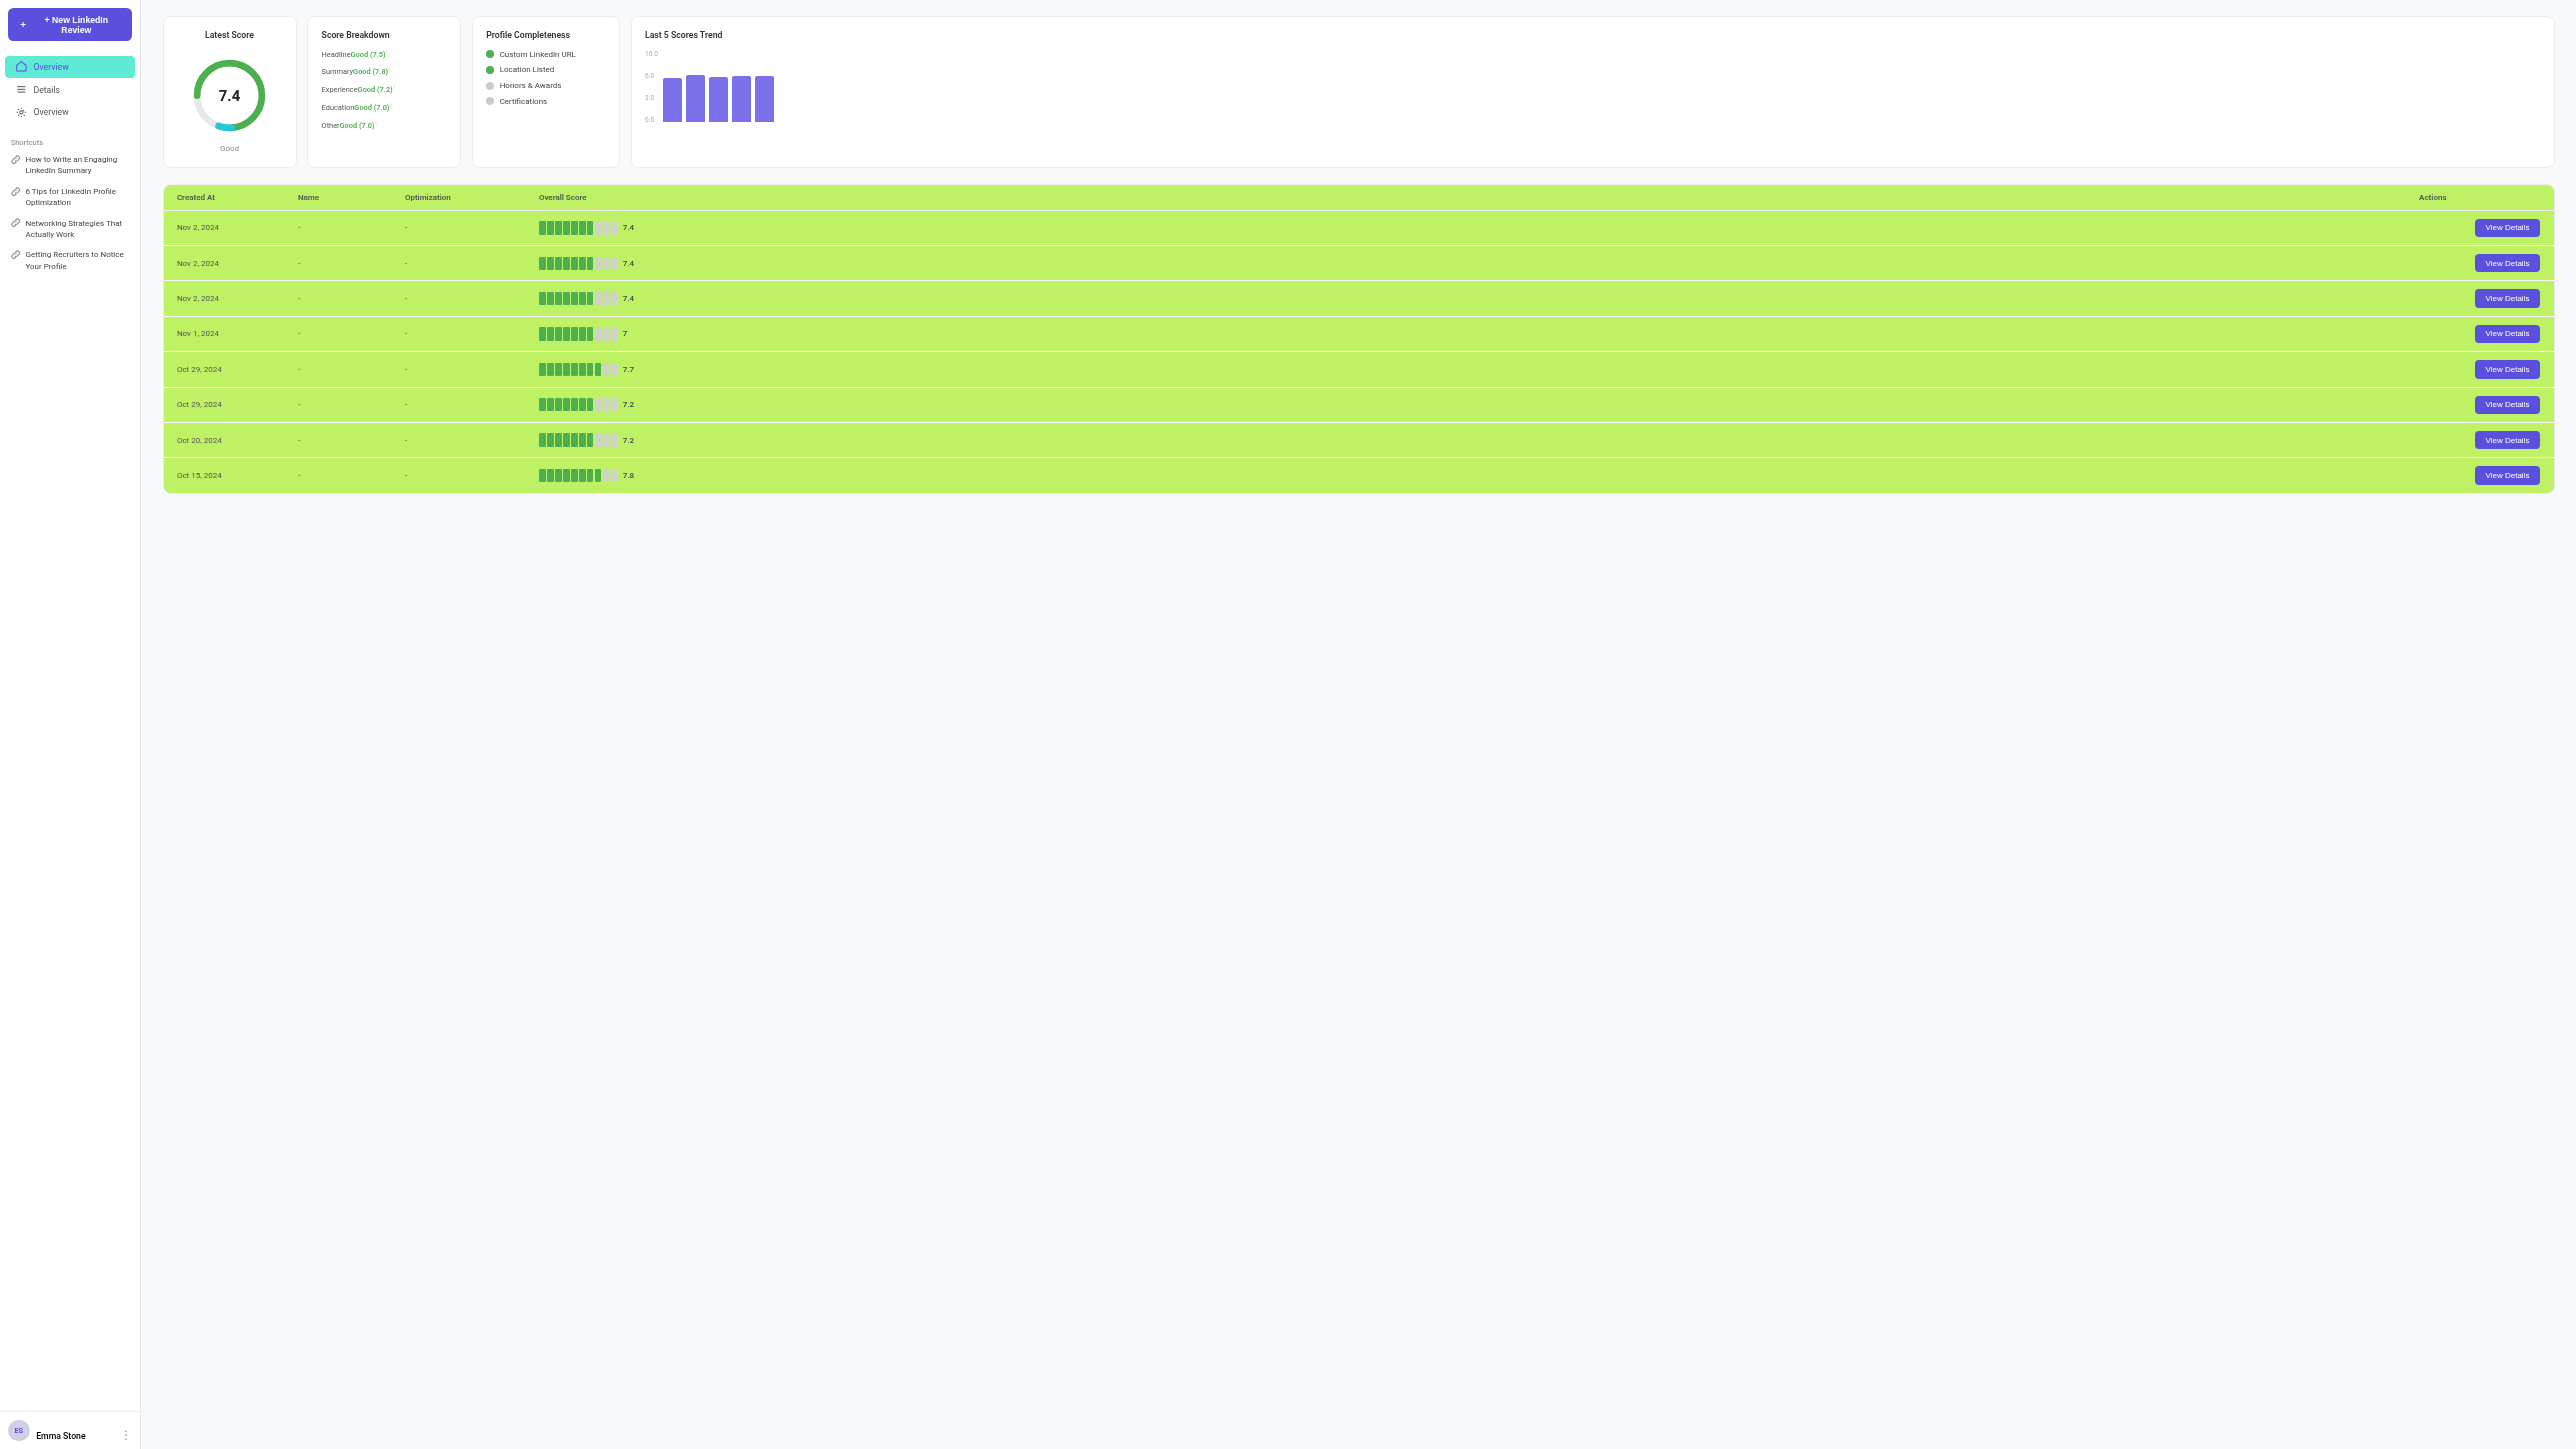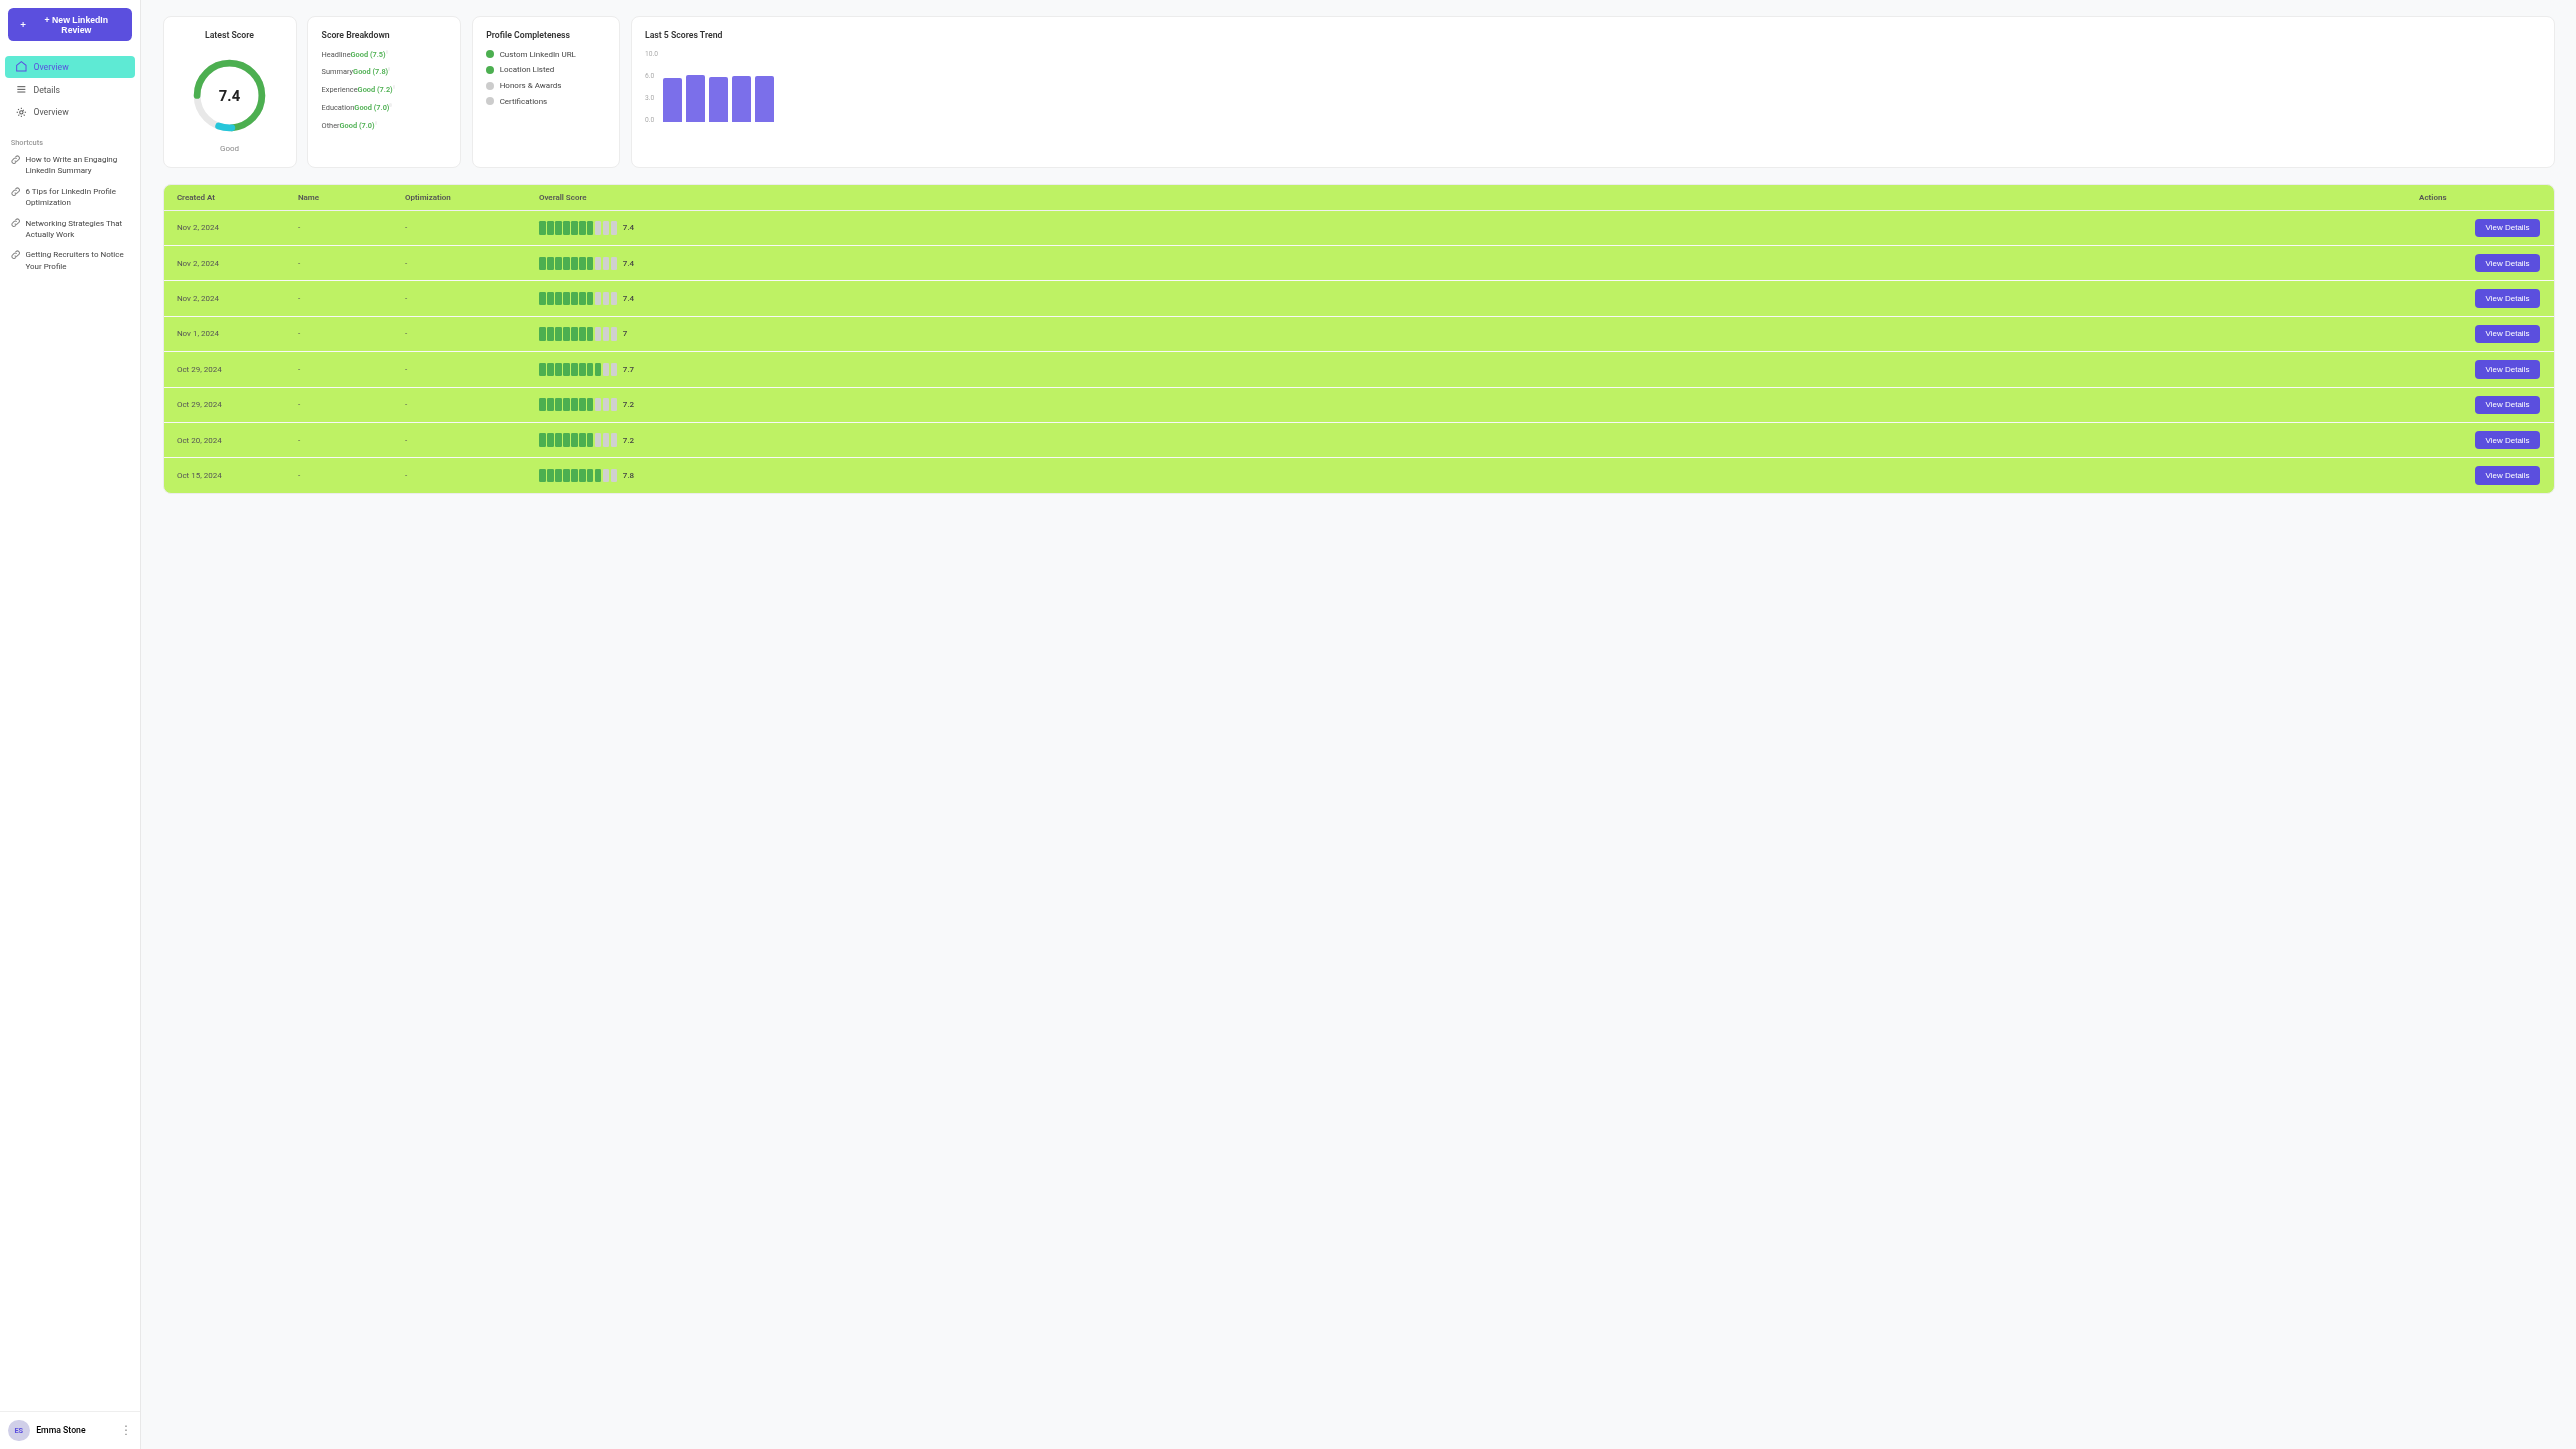--- a/index.html
+++ b/index.html
@@ -62,21 +62,21 @@
       font-size: 8px;
       line-height: 1.4;
     }
     .shortcut-item svg { width: 9.4px; height: 9.4px; flex-shrink: 0; margin-top: 0.7px; color: #888; }
 
     .sidebar-bottom {
       margin-top: auto;
       padding: 8px;
       border-top: 0.7px solid #eee;
       display: flex;
-      align-items: center;
+      align-items: flex-end;
       gap: 6.7px;
     }
     .avatar {
       width: 21.5px; height: 21.5px;
       border-radius: 50%;
       background: #d0cfe8;
       display: flex; align-items: center; justify-content: center;
       font-size: 7.4px; font-weight: 700; color: #5b4fde;
       flex-shrink: 0;
     }

